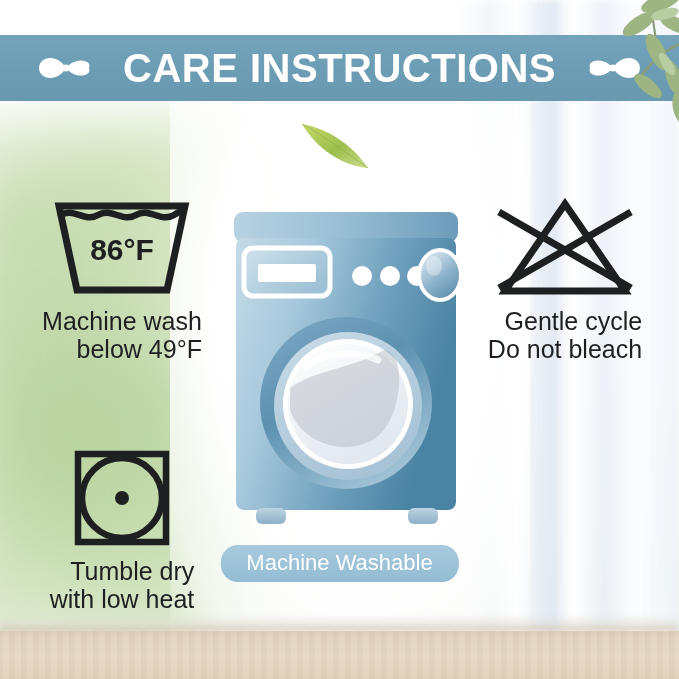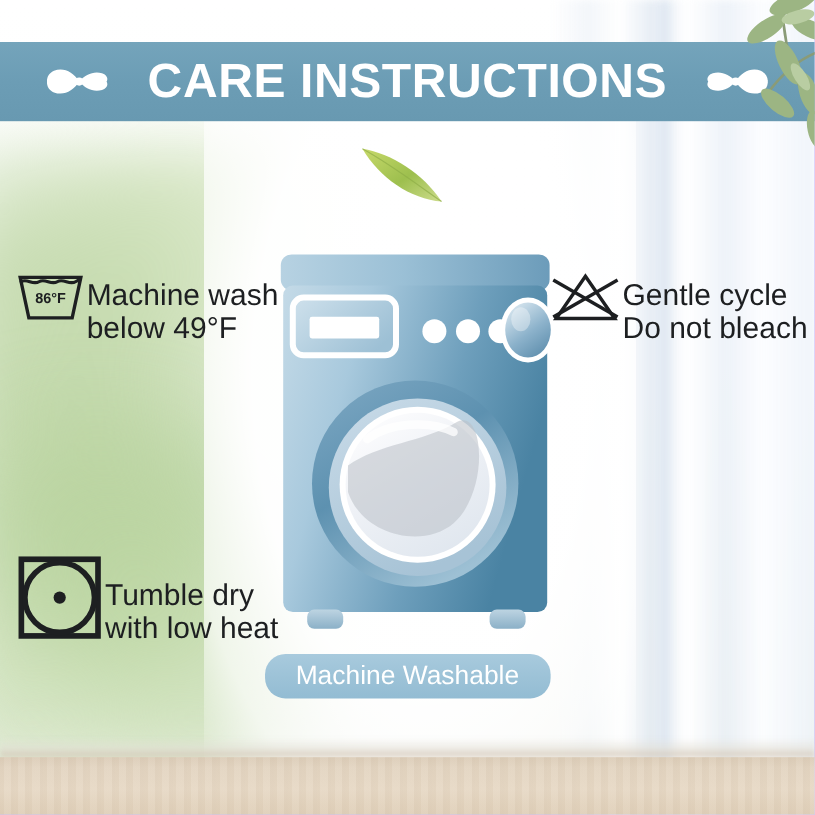--- a/index.html
+++ b/index.html
@@ -134,27 +134,28 @@
     position: absolute;
     right: -6px; top: -10px;
     z-index: 7;
     pointer-events: none;
   }
 
   
   .cell {
     position: absolute;
     display: flex;
+    flex-direction: column;
     align-items: center;
     z-index: 4;
   }
   .cell .glyph { display: block; }
   .cell .caption {
-    margin-top: 24px;
-    text-align: left;
+    margin-top: 7px;
+    text-align: right;
     color: #1d1f21;
     font-size: 25px;
     line-height: 1.12;
     white-space: nowrap;
     font-family: "Liberation Sans", sans-serif;
   }
 
   .cell-wash     { left: 12px;  top: 196px; width: 220px; }
   .cell-bleach   { right: 6px;  top: 196px; width: 216px; }
   .cell-dry      { left: 12px;  top: 446px; width: 220px; }

